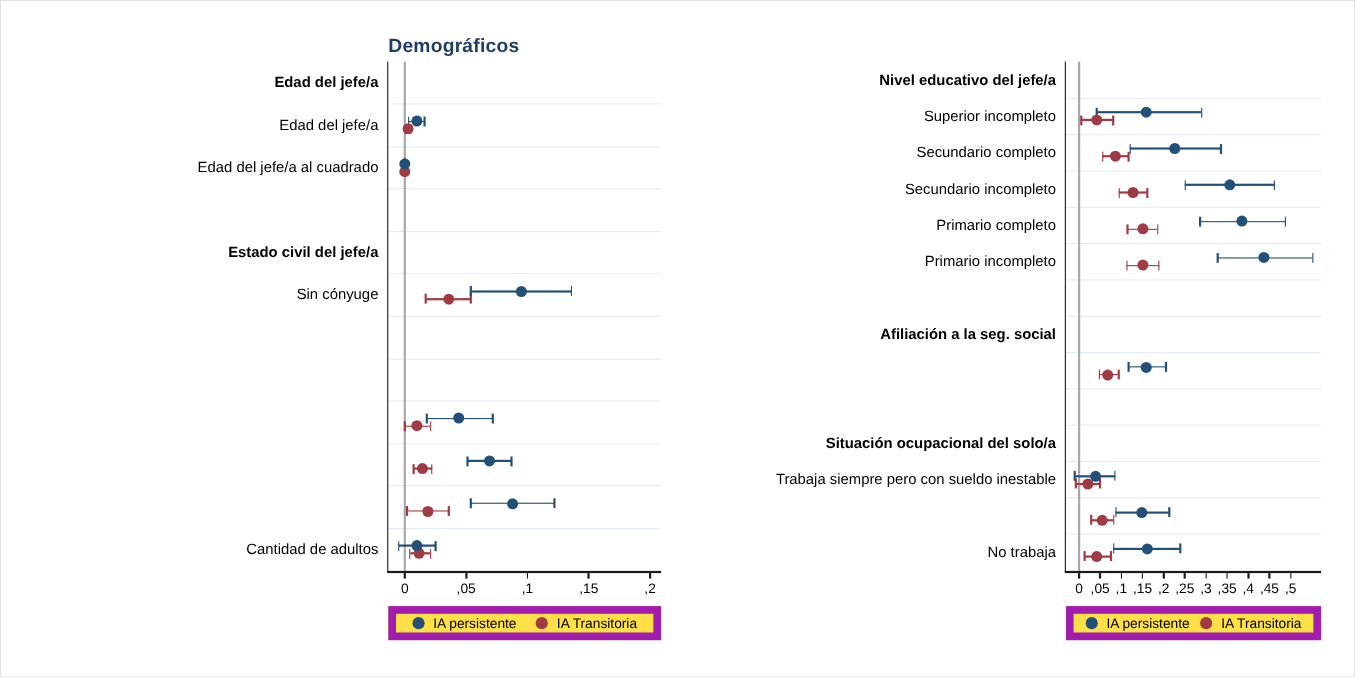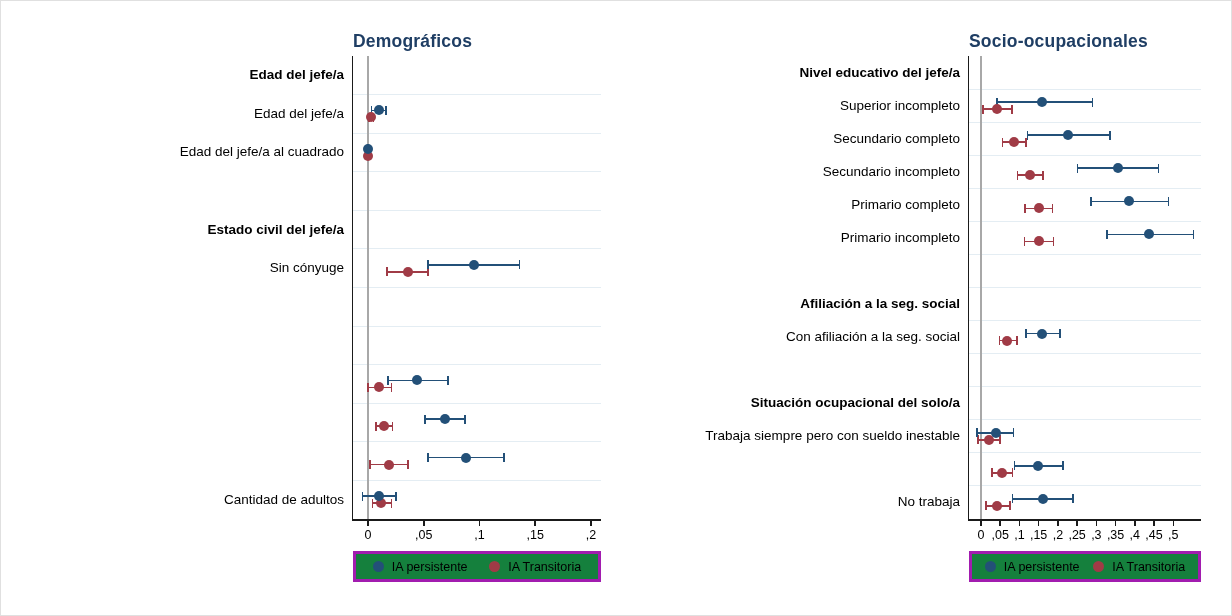--- a/index.html
+++ b/index.html
@@ -23,21 +23,21 @@
   .zero-line{position:absolute;width:1.5px;z-index:1;}
   .axis-line{position:absolute;background:#1a1a1a;z-index:2;}
   .whisker{position:absolute;z-index:3;}
   .cap{position:absolute;z-index:3;}
   .dot{position:absolute;width:10px;height:10px;border-radius:50%;z-index:4;}
   .x-tick{position:absolute;width:1.5px;height:5px;background:#1a1a1a;}
   .x-tick-label{
     position:absolute;width:40px;text-align:center;font-size:12.5px;color:#000;
   }
   .legend{
-    position:absolute;height:31px;border:3px solid #a21caf;background:#15803d;
+    position:absolute;height:31px;border:7px solid #a21caf;background:#fde047;
     display:flex;align-items:center;justify-content:space-around;
     box-sizing:border-box;padding:0 6px;
   }
   .legend-item{display:flex;align-items:center;gap:8px;}
   .legend-dot{width:11px;height:11px;border-radius:50%;display:inline-block;}
   .legend-label{font-size:12.5px;color:#000;white-space:nowrap;}
 </style>
 </head>
 <body>
 
@@ -139,21 +139,20 @@
     </div>
   <div class="row-label header" style="left: 0px; width: 333px; top: 64.2917px;">Edad del jefe/a</div>
       <div class="row-label" style="left: 0px; width: 333px; top: 102.875px;">Edad del jefe/a</div>
       <div class="row-label" style="left: 0px; width: 333px; top: 141.458px;">Edad del jefe/a al cuadrado</div>
       <div class="row-label header" style="left: 0px; width: 333px; top: 218.625px;">Estado civil del jefe/a</div>
       <div class="row-label" style="left: 0px; width: 333px; top: 257.208px;">Sin cónyuge</div>
       <div class="row-label" style="left: 0px; width: 333px; top: 488.708px;">Cantidad de adultos</div>
     </section>
 
   <section class="panel" id="panel-1" style="left: 622px; width: 588px;">
-    <h2 class="panel-title" style="left: 346px; width: 232px; color: rgb(31, 62, 100);">Socio-ocupacionales</h2>
     <div class="plot" style="left: 346px; top: 55px; width: 232px; height: 463px;">
         <div class="gridline" style="left: 0px; width: 232px; top: 32.5714px; background: rgb(228, 237, 243);"></div>
         <div class="gridline" style="left: 0px; width: 232px; top: 65.6429px; background: rgb(228, 237, 243);"></div>
         <div class="gridline" style="left: 0px; width: 232px; top: 98.7143px; background: rgb(228, 237, 243);"></div>
         <div class="gridline" style="left: 0px; width: 232px; top: 131.786px; background: rgb(228, 237, 243);"></div>
         <div class="gridline" style="left: 0px; width: 232px; top: 164.857px; background: rgb(228, 237, 243);"></div>
         <div class="gridline" style="left: 0px; width: 232px; top: 197.929px; background: rgb(228, 237, 243);"></div>
         <div class="gridline" style="left: 0px; width: 232px; top: 231px; background: rgb(228, 237, 243);"></div>
         <div class="gridline" style="left: 0px; width: 232px; top: 264.071px; background: rgb(228, 237, 243);"></div>
         <div class="gridline" style="left: 0px; width: 232px; top: 297.143px; background: rgb(228, 237, 243);"></div>
@@ -269,19 +268,18 @@
         <span class="legend-label">IA Transitoria</span>
       </div>
     </div>
   <div class="row-label header" style="left: 0px; width: 337px; top: 61.5357px;">Nivel educativo del jefe/a</div>
       <div class="row-label" style="left: 0px; width: 337px; top: 94.6071px;">Superior incompleto</div>
       <div class="row-label" style="left: 0px; width: 337px; top: 127.679px;">Secundario completo</div>
       <div class="row-label" style="left: 0px; width: 337px; top: 160.75px;">Secundario incompleto</div>
       <div class="row-label" style="left: 0px; width: 337px; top: 193.821px;">Primario completo</div>
       <div class="row-label" style="left: 0px; width: 337px; top: 226.893px;">Primario incompleto</div>
       <div class="row-label header" style="left: 0px; width: 337px; top: 293.036px;">Afiliación a la seg. social</div>
-      <div class="row-label" style="left: 0px; width: 337px; top: 326.107px;">Con afiliación a la seg. social</div>
       <div class="row-label header" style="left: 0px; width: 337px; top: 392.25px;">Situación ocupacional del solo/a</div>
       <div class="row-label" style="left: 0px; width: 337px; top: 425.321px;">Trabaja siempre pero con sueldo inestable</div>
       <div class="row-label" style="left: 0px; width: 337px; top: 491.464px;">No trabaja</div>
     </section>
 
 </div>
 
 </body></html>

